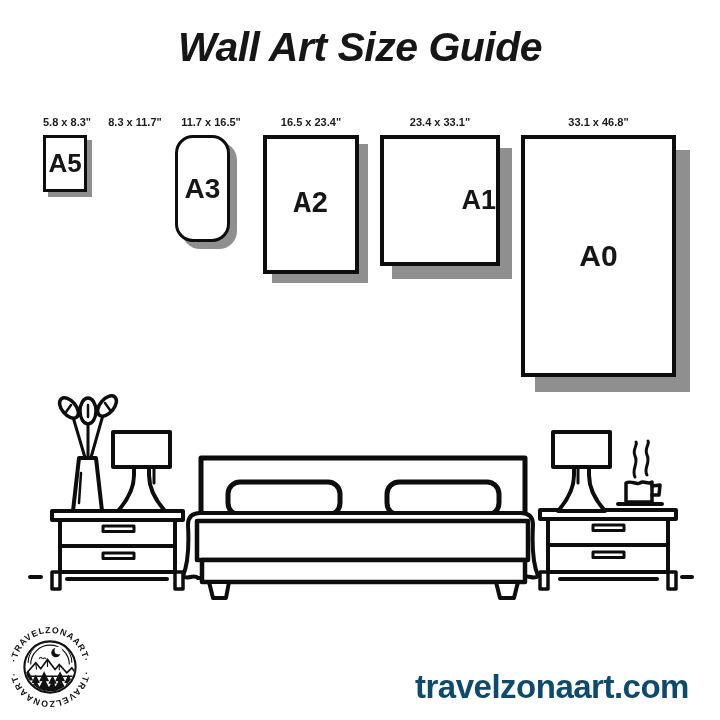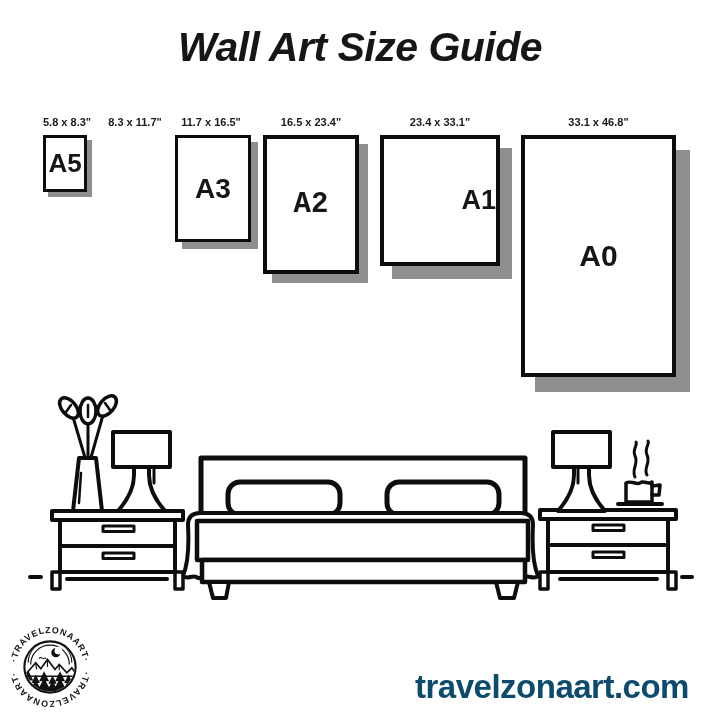--- a/index.html
+++ b/index.html
@@ -45,21 +45,21 @@
   <div class="size-dims" style="width:44px;">5.8 x 8.3"</div>
   <div class="size-box sh5" style="width:44px;height:57px;font-size:26px;">
       <span>A5</span>
     </div>
 </div>
 <div class="size-group" style="left:103px;">
   <div class="size-dims" style="width:64px;">8.3 x 11.7"</div>
 </div>
 <div class="size-group" style="left:175px;">
   <div class="size-dims" style="width:72px;">11.7 x 16.5"</div>
-  <div class="size-box sh7" style="width:76px;height:107px;font-size:28px;">
+  <div class="size-box sh7" style="width:55px;height:107px;font-size:28px;border-radius:18px;">
       <span>A3</span>
     </div>
 </div>
 <div class="size-group" style="left:263px;">
   <div class="size-dims" style="width:96px;">16.5 x 23.4"</div>
   <div class="size-box b4 sh9" style="width:96px;height:139px;font-size:29px;font-family:Liberation Mono, monospace;">
       <span>A2</span>
     </div>
 </div>
 <div class="size-group" style="left:380px;">

